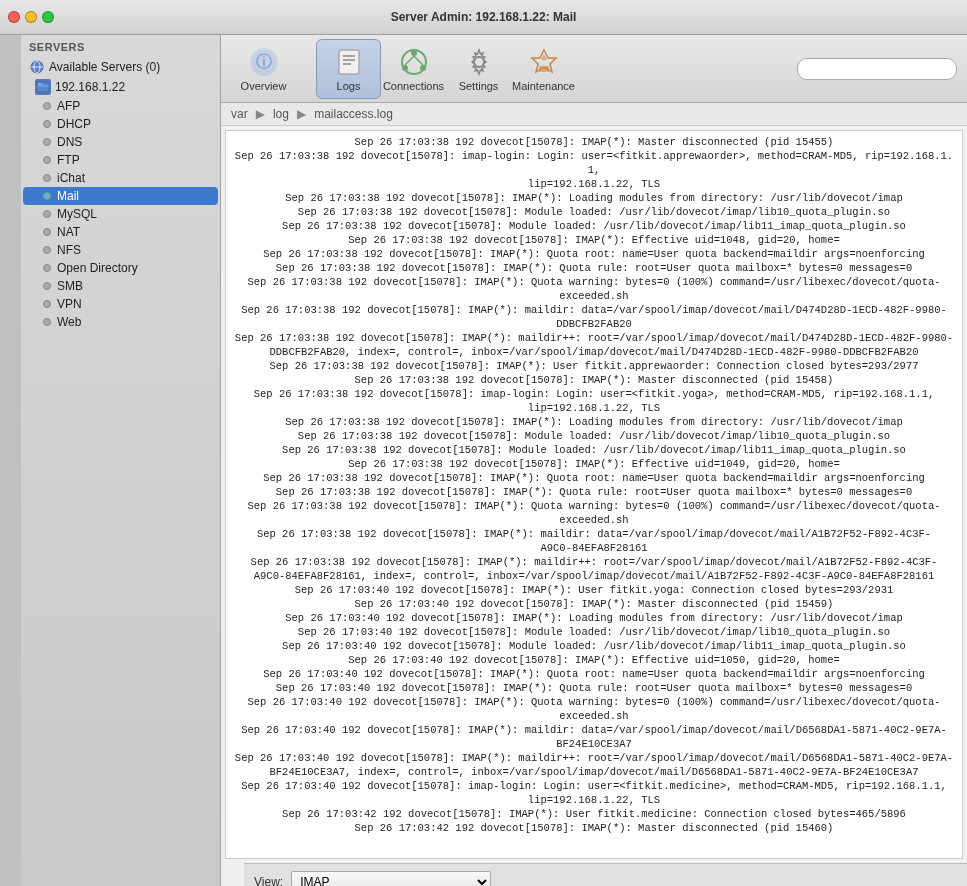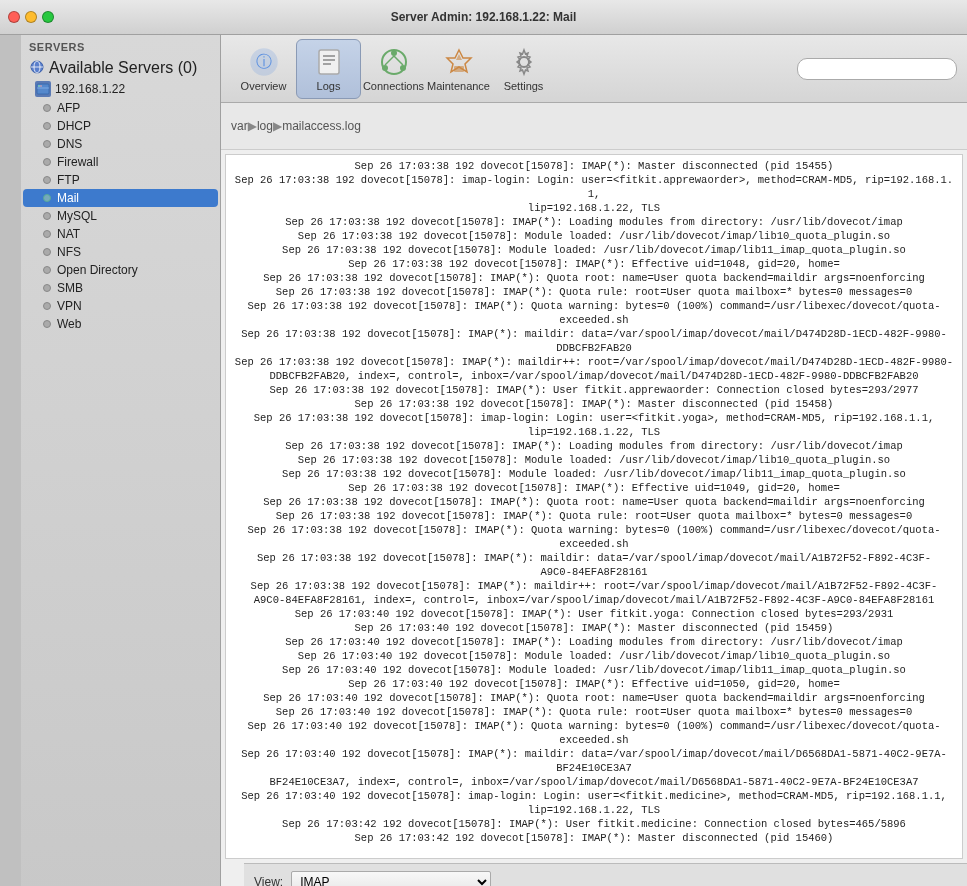--- a/index.html
+++ b/index.html
@@ -112,22 +112,23 @@
       border-radius: 2px;
       display: flex;
       align-items: center;
       justify-content: center;
       color: white;
       font-size: 9px;
       flex-shrink: 0;
     }
     .available-servers-item {
       display: flex;
+      align-items: center;
       padding: 2px 4px 2px 8px;
-      font-size: 16px;
+      font-size: 12px;
       color: #222;
       cursor: pointer;
     }
     .available-servers-item .icon {
       width: 16px;
       height: 16px;
       margin-right: 4px;
       display: flex;
       align-items: center;
       justify-content: center;
@@ -160,20 +161,21 @@
       width: 65px;
       height: 60px;
       cursor: pointer;
       border-radius: 6px;
       border: 1px solid transparent;
       padding: 4px;
     }
     .toolbar-btn.active {
       background: linear-gradient(to bottom, #c5d3e8, #b0c0da);
       border: 1px solid #8a9ab5;
+      margin-left: 20px;
     }
     .toolbar-btn .icon {
       width: 32px;
       height: 32px;
       margin-bottom: 2px;
     }
     .toolbar-btn .label {
       font-size: 11px;
       color: #333;
       text-align: center;
@@ -187,26 +189,26 @@
       border-radius: 10px;
       padding: 0 8px;
       font-size: 12px;
       outline: none;
     }
 
     
     #breadcrumb {
       display: flex;
       align-items: center;
-      padding: 16px 10px;
+      padding: 4px 10px;
       font-size: 12px;
       color: #555;
       background: #e8e8e8;
       border-bottom: 1px solid #ccc;
-      gap: 0;
+      gap: 8px;
     }
     #breadcrumb .sep {
       color: #888;
     }
 
     
     #log-container {
       flex: 1;
       background: white;
       overflow: hidden;
@@ -312,25 +314,25 @@
         <div class="sidebar-item">
           <div class="dot"></div>
           <span>DHCP</span>
         </div>
         <div class="sidebar-item">
           <div class="dot"></div>
           <span>DNS</span>
         </div>
         <div class="sidebar-item">
           <div class="dot"></div>
-          <span>Firewall</span>
-        </div>
-        <div class="sidebar-item">
-          <div class="dot"></div>
           <span>FTP</span>
+        </div>
+        <div class="sidebar-item">
+          <div class="dot"></div>
+          <span>iChat</span>
         </div>
         <div class="sidebar-item selected">
           <div class="dot"></div>
           <span>Mail</span>
         </div>
         <div class="sidebar-item">
           <div class="dot"></div>
           <span>MySQL</span>
         </div>
         <div class="sidebar-item">
@@ -396,36 +398,36 @@
             <line x1="16" y1="10" x2="7" y2="19" stroke="#6aaa6a" stroke-width="1.5"></line>
             <line x1="16" y1="10" x2="25" y2="19" stroke="#6aaa6a" stroke-width="1.5"></line>
           </svg>
         </div>
         <span class="label">Connections</span>
       </div>
 
       <div class="toolbar-btn">
         <div class="icon">
           <svg width="32" height="32" viewBox="0 0 32 32">
+            <circle cx="16" cy="16" r="5" fill="none" stroke="#888" stroke-width="2"></circle>
+            <path d="M16 4 L17.5 8 L20 7 L19 10 L22 11 L20 13.5 L23 16 L20 18.5 L22 21 L19 22 L20 25 L17.5 24 L16 28 L14.5 24 L12 25 L13 22 L10 21 L12 18.5 L9 16 L12 13.5 L10 11 L13 10 L12 7 L14.5 8 Z" fill="none" stroke="#888" stroke-width="1.5"></path>
+          </svg>
+        </div>
+        <span class="label">Settings</span>
+      </div>
+
+      <div class="toolbar-btn">
+        <div class="icon">
+          <svg width="32" height="32" viewBox="0 0 32 32">
             <path d="M16 4 L20 12 L28 12 L22 18 L24 26 L16 21 L8 26 L10 18 L4 12 L12 12 Z" fill="none" stroke="#cc8844" stroke-width="1.5"></path>
             <rect x="11" y="20" width="10" height="6" rx="1" fill="#cc8844" opacity="0.6"></rect>
             <path d="M13 14 L16 8 L19 14" fill="#cc8844" opacity="0.6"></path>
           </svg>
         </div>
         <span class="label">Maintenance</span>
-      </div>
-
-      <div class="toolbar-btn">
-        <div class="icon">
-          <svg width="32" height="32" viewBox="0 0 32 32">
-            <circle cx="16" cy="16" r="5" fill="none" stroke="#888" stroke-width="2"></circle>
-            <path d="M16 4 L17.5 8 L20 7 L19 10 L22 11 L20 13.5 L23 16 L20 18.5 L22 21 L19 22 L20 25 L17.5 24 L16 28 L14.5 24 L12 25 L13 22 L10 21 L12 18.5 L9 16 L12 13.5 L10 11 L13 10 L12 7 L14.5 8 Z" fill="none" stroke="#888" stroke-width="1.5"></path>
-          </svg>
-        </div>
-        <span class="label">Settings</span>
       </div>
 
       <input type="text" id="search-box" placeholder="" style="">
     </div>
 
     <div id="breadcrumb">
       <span>var</span>
       <span class="sep">▶</span>
       <span>log</span>
       <span class="sep">▶</span>
@@ -470,20 +472,21 @@
           <p>Sep 26 17:03:40 192 dovecot[15078]: IMAP(*): Loading modules from directory: /usr/lib/dovecot/imap</p>
           <p>Sep 26 17:03:40 192 dovecot[15078]: Module loaded: /usr/lib/dovecot/imap/lib10_quota_plugin.so</p>
           <p>Sep 26 17:03:40 192 dovecot[15078]: Module loaded: /usr/lib/dovecot/imap/lib11_imap_quota_plugin.so</p>
           <p>Sep 26 17:03:40 192 dovecot[15078]: IMAP(*): Effective uid=1050, gid=20, home=</p>
           <p>Sep 26 17:03:40 192 dovecot[15078]: IMAP(*): Quota root: name=User quota backend=maildir args=noenforcing</p>
           <p>Sep 26 17:03:40 192 dovecot[15078]: IMAP(*): Quota rule: root=User quota mailbox=* bytes=0 messages=0</p>
           <p>Sep 26 17:03:40 192 dovecot[15078]: IMAP(*): Quota warning: bytes=0 (100%) command=/usr/libexec/dovecot/quota-</p>
           <p>exceeded.sh</p>
           <p>Sep 26 17:03:40 192 dovecot[15078]: IMAP(*): maildir: data=/var/spool/imap/dovecot/mail/D6568DA1-5871-40C2-9E7A-</p>
           <p>BF24E10CE3A7</p>
+          <p>Sep 26 17:03:40 192 dovecot[15078]: IMAP(*): maildir++: root=/var/spool/imap/dovecot/mail/D6568DA1-5871-40C2-9E7A-</p>
           <p>BF24E10CE3A7, index=, control=, inbox=/var/spool/imap/dovecot/mail/D6568DA1-5871-40C2-9E7A-BF24E10CE3A7</p>
           <p>Sep 26 17:03:40 192 dovecot[15078]: imap-login: Login: user=&lt;fitkit.medicine&gt;, method=CRAM-MD5, rip=192.168.1.1,</p>
           <p>lip=192.168.1.22, TLS</p>
           <p>Sep 26 17:03:42 192 dovecot[15078]: IMAP(*): User fitkit.medicine: Connection closed bytes=465/5896</p>
           <p>Sep 26 17:03:42 192 dovecot[15078]: IMAP(*): Master disconnected (pid 15460)</p>
         </div>
     </div>
 
     <div id="bottom-bar">
       <span id="view-label">View:</span>

